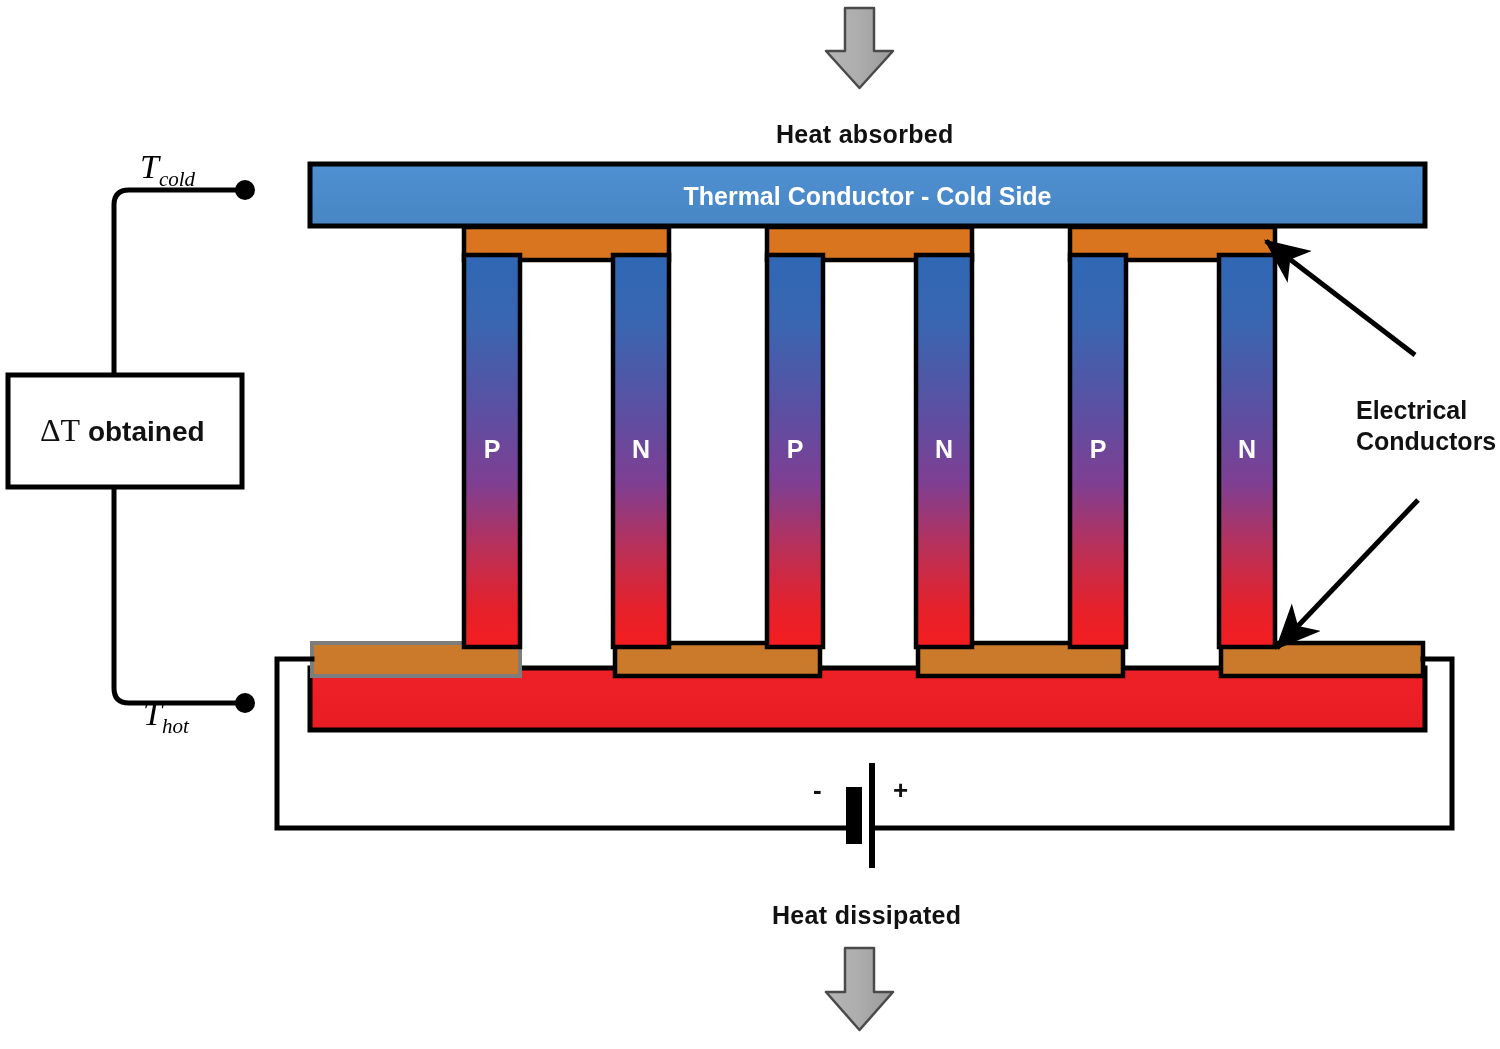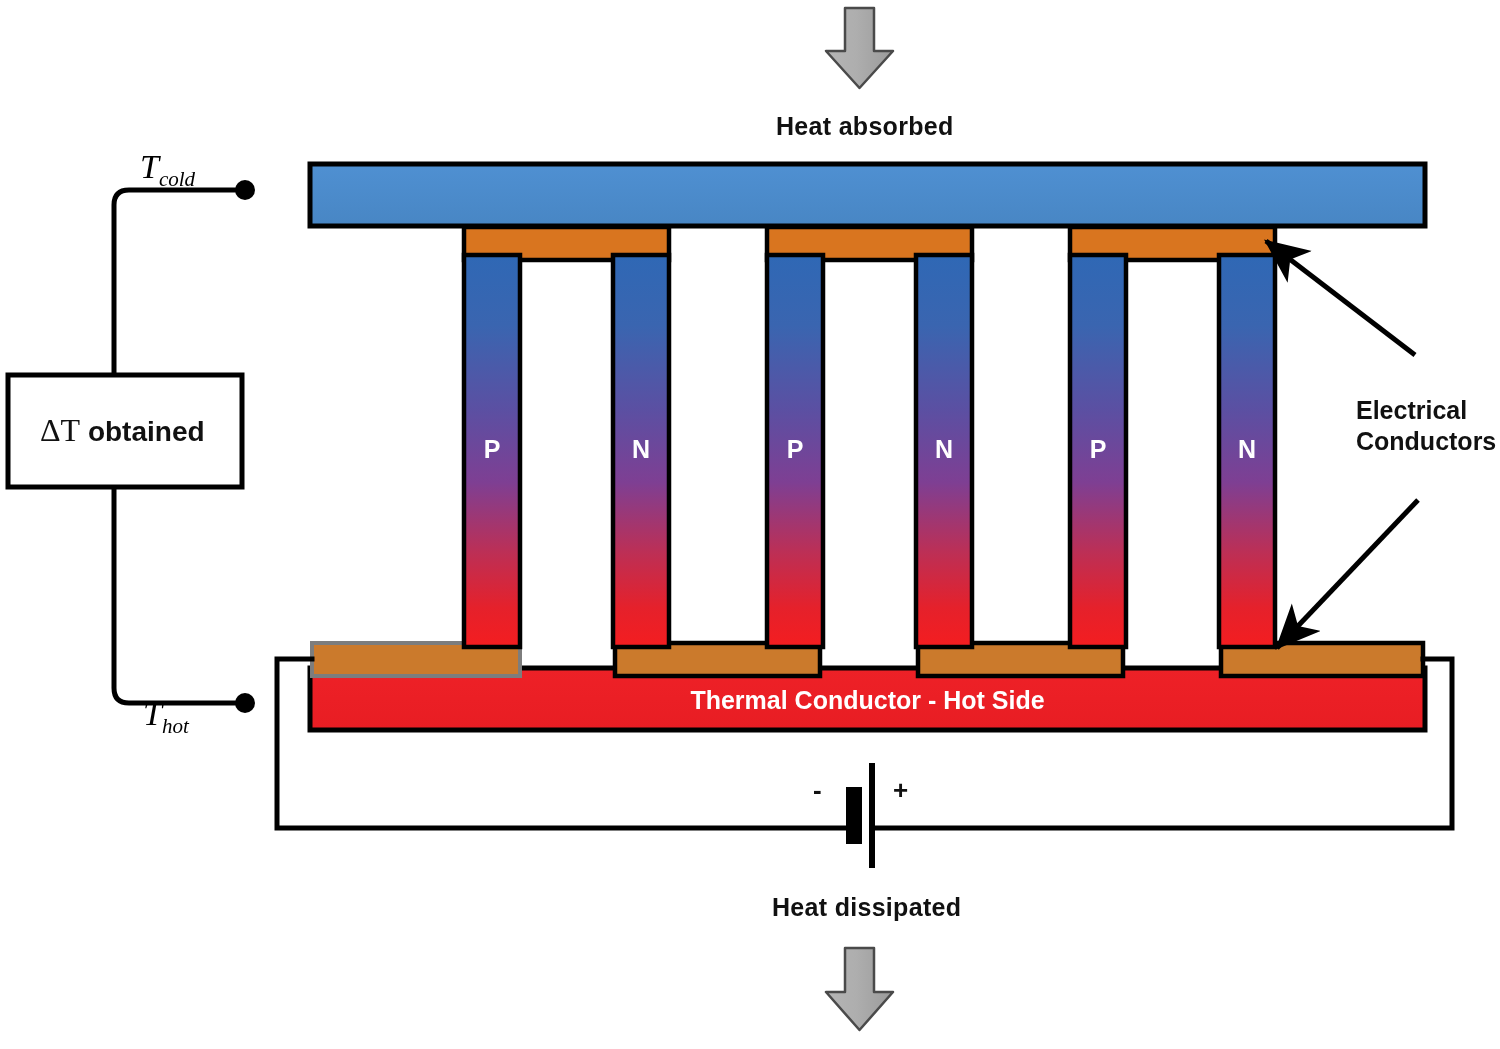--- a/index.html
+++ b/index.html
@@ -27,20 +27,21 @@
   .lbl {
     position: absolute;
     font-family: "Liberation Sans", sans-serif;
     font-weight: bold;
     color: #111111;
     white-space: nowrap;
   }
   .lbl-heat {
     font-size: 25px;
     letter-spacing: 0.3px;
+    margin-top: 8px;
   }
   .lbl-elec {
     font-size: 25px;
     line-height: 31px;
     text-align: left;
     white-space: normal;
     width: 180px;
   }
   .lbl-bar {
     position: absolute;
@@ -186,22 +187,22 @@
     <g>
       <rect x="846" y="787" width="16" height="57" fill="#000000"></rect>
       <line x1="872" y1="763" x2="872" y2="868" stroke="#000000" stroke-width="6"></line>
     </g>
   </svg>
 
   <div class="lbl lbl-heat" style="left:776px; top:112px;">Heat absorbed</div>
 
   <div class="lbl lbl-heat" style="left:772px; top:893px;">Heat dissipated</div>
 
-
-  <div class="lbl-bar" style="left:310px; top:686px; width:1115px;">Thermal Conductor - Hot Side</div>
+  <div class="lbl-bar" style="left:310px; top:182px; width:1115px;">Thermal Conductor - Cold Side</div>
+
 
   <div class="lbl lbl-elec" style="left:1356px; top:395px;">Electrical Conductors</div>
 
   <div class="lbl-temp" style="left:140px; top:148px;"><span>T</span><sub>cold</sub></div>
 
   <div class="lbl-temp" style="left:143px; top:695px;"><span>T</span><sub>hot</sub></div>
 
   <div class="lbl-dt" style="left:40px; top:412px;"><span class="mathy">ΔT</span>&nbsp;<span>obtained</span></div>
 
   <div class="lbl-sign" style="left:813px; top:775px;">-</div>

